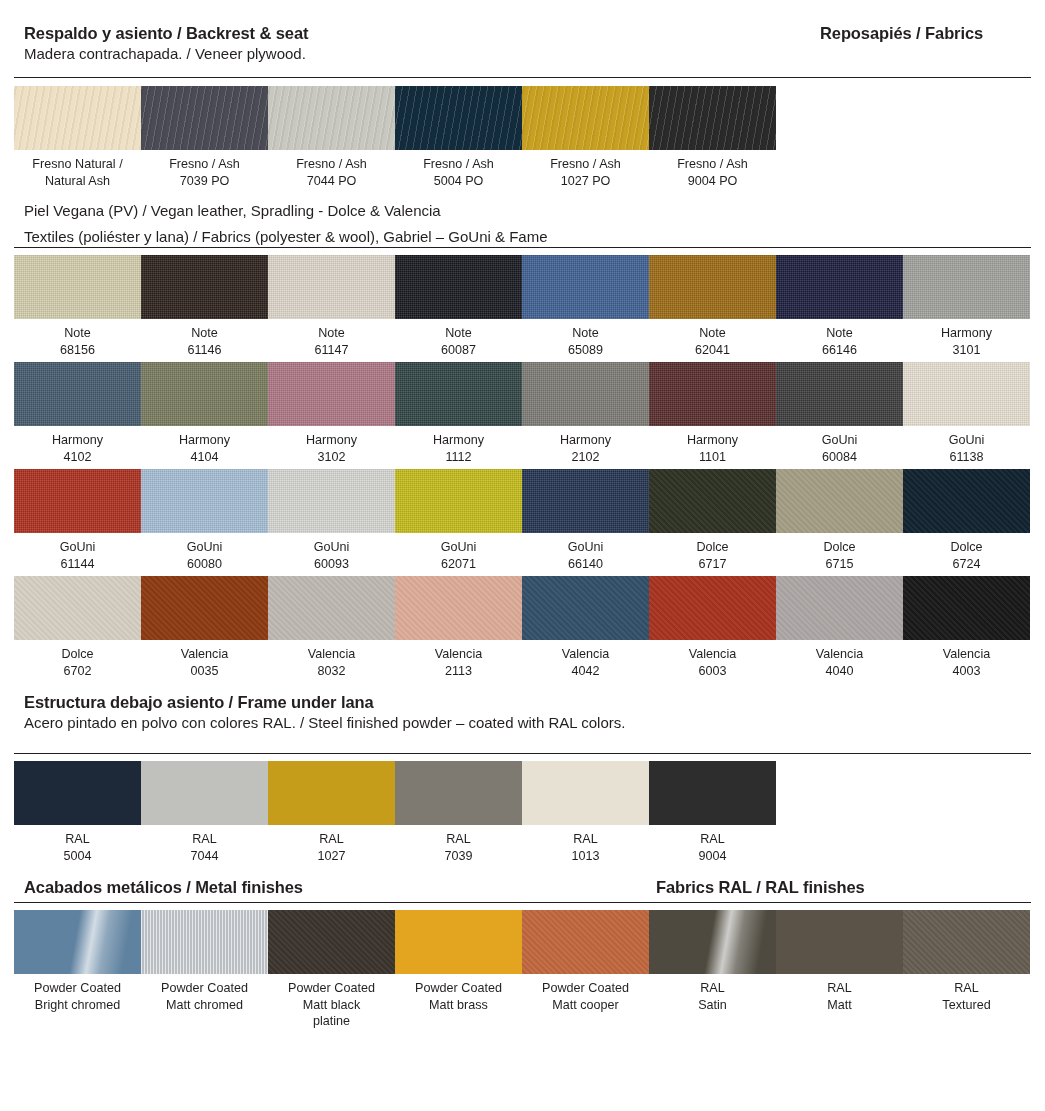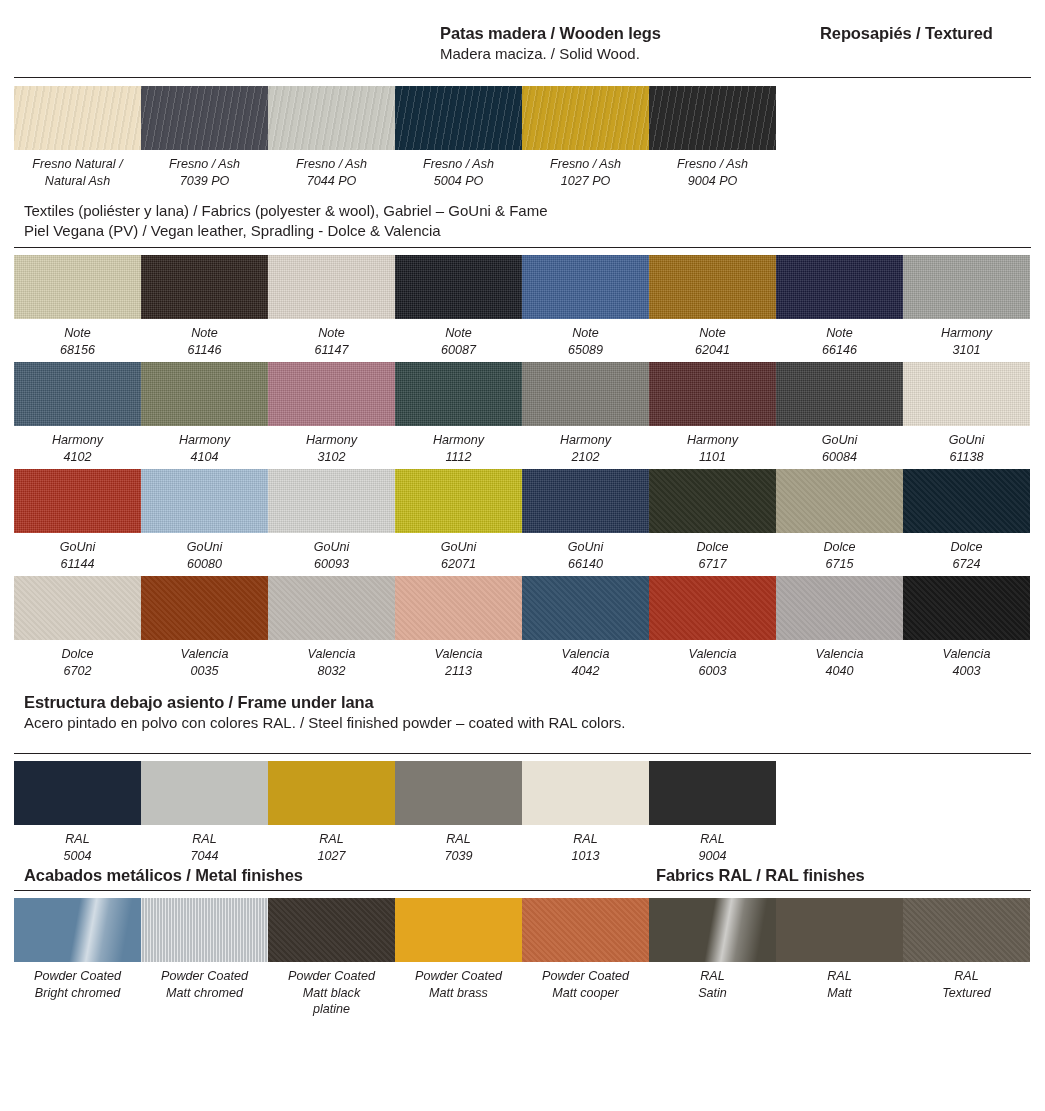--- a/index.html
+++ b/index.html
@@ -30,21 +30,21 @@
     white-space: nowrap;
   }
   .rule { border-top: 1.3px solid #231f20; width: 100%; }
 
   
   .topband { position: relative; height: 55px; margin-top: 22px; }
   .topband .col { position: absolute; top: 0; }
   .topband .c1 { left: 10px; }
   .topband .c2 { left: 426px; }
   .topband .c3 { left: 806px; }
-  .cell { width: 127px; margin-right: 0; font-style: italic; }
+  .cell { width: 127px; margin-right: 0; }
   .cell + .cell { margin-left: 0; }
   .sw {
     height: 64px;
     width: 127px;
     position: relative;
     overflow: hidden;
   }
   .cap {
     text-align: center;
     font-size: 12.6px;
@@ -104,26 +104,26 @@
   .two-head { position: relative; height: 26px; }
   .two-head .left { position: absolute; left: 10px; top: 0; }
   .two-head .right { position: absolute; left: 642px; top: 0; }
 </style>
 </head>
 <body>
 
 <div class="page">
 
   <div class="topband">
-    <div class="col c2">
-      <div class="sec-title">Patas madera / Wooden legs</div>
-      <div class="sec-sub">Madera maciza. / Solid Wood.</div>
+    <div class="col c1">
+      <div class="sec-title">Respaldo y asiento / Backrest &amp; seat</div>
+      <div class="sec-sub">Madera contrachapada. / Veneer plywood.</div>
     </div>
     <div class="col c3">
-      <div class="sec-title">Reposapiés / Textured</div>
+      <div class="sec-title">Reposapiés / Fabrics</div>
     </div>
   </div>
   <div class="rule"></div>
 
   <div class="row" style="margin-top:8px;">
     <div id="wood-row" style="display:flex">
         <div class="cell">
           <div class="sw grain" style="background: rgb(238, 224, 196);"></div>
           <div class="cap">Fresno Natural /
 Natural Ash</div>
@@ -150,22 +150,22 @@
         </div>
         <div class="cell">
           <div class="sw grain" style="background: rgb(42, 42, 42);"></div>
           <div class="cap">Fresno / Ash
 9004 PO</div>
         </div>
       </div>
   </div>
 
   <div class="block" style="margin-top:12px">
+    <div class="sec-sub" style="padding-left:10px;margin-bottom:6px">Piel Vegana (PV) / Vegan leather, Spradling - Dolce &amp; Valencia</div>
     <div class="sec-sub" style="padding-left:10px">Textiles (poliéster y lana) / Fabrics (polyester &amp; wool), Gabriel – GoUni &amp; Fame</div>
-    <div class="sec-sub" style="padding-left:10px;margin-bottom:6px">Piel Vegana (PV) / Vegan leather, Spradling - Dolce &amp; Valencia</div>
     <div class="rule"></div>
     <div id="uph-rows" class="rows" style="margin-top:7px">
         <div class="row">
           <div class="cell">
             <div class="sw weave" style="background: rgb(211, 205, 173);"></div>
             <div class="cap">Note
 68156</div>
           </div>
           <div class="cell">
             <div class="sw weave" style="background: rgb(43, 32, 26);"></div>
@@ -363,21 +363,21 @@
 1013</div>
         </div>
         <div class="cell">
           <div class="sw" style="background: rgb(45, 45, 45);"></div>
           <div class="cap">RAL
 9004</div>
         </div>
       </div>
   </div>
 
-  <div class="block" style="margin-top:0">
+  <div class="block" style="margin-top:12px">
     <div class="two-head">
       <div class="left sec-title">Acabados metálicos / Metal finishes</div>
       <div class="right sec-title">Fabrics RAL / RAL finishes</div>
     </div>
     <div class="rule"></div>
     <div style="display:flex;margin-top:7px">
       <div id="metal-row" style="display:flex">
           <div class="cell">
             <div class="sw gloss" style="background: rgb(95, 130, 160);"></div>
             <div class="cap">Powder Coated

